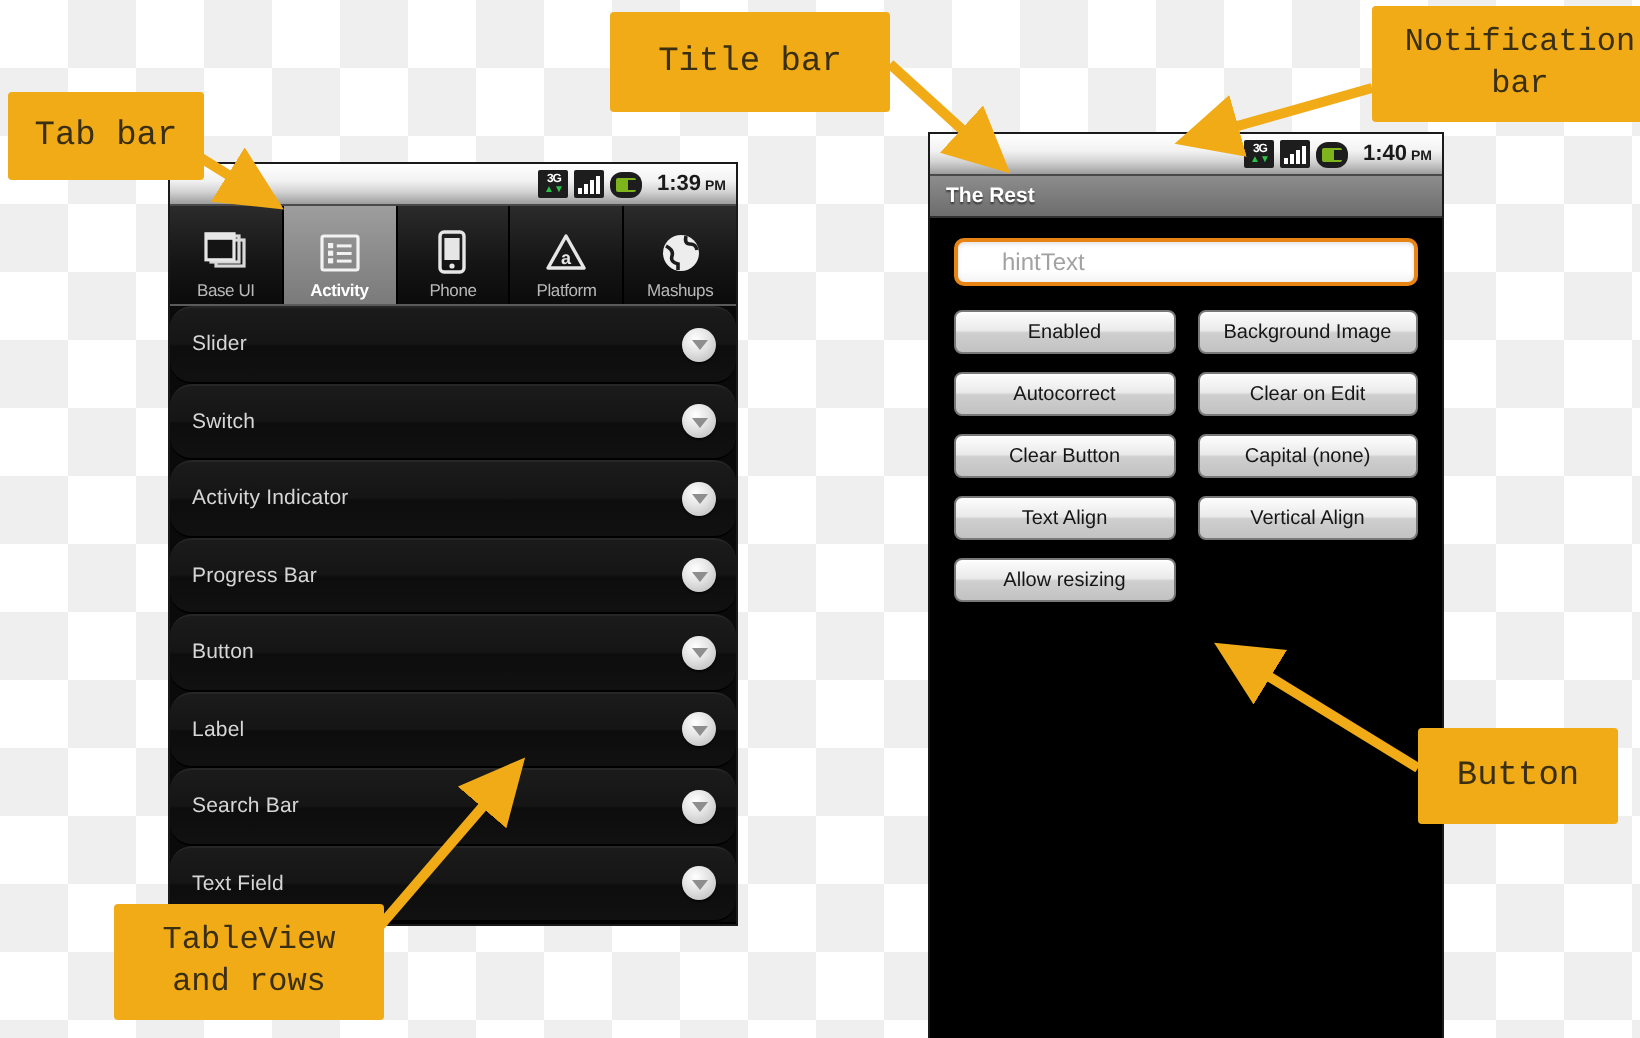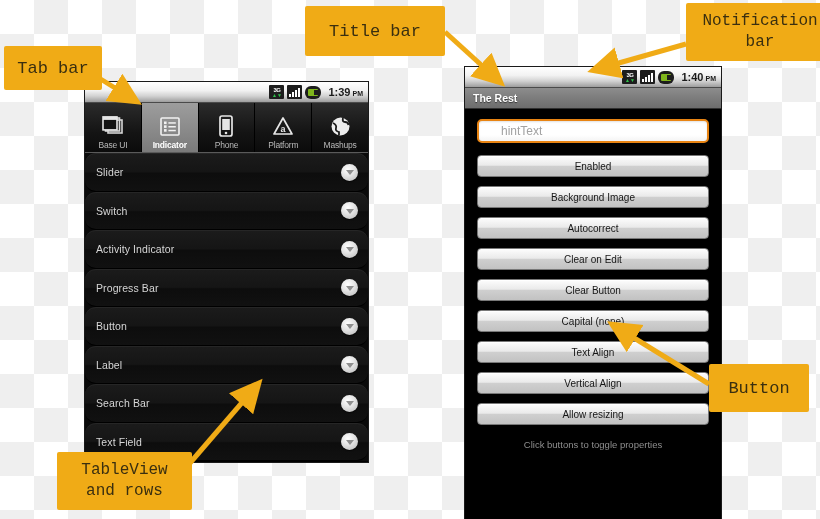--- a/index.html
+++ b/index.html
@@ -222,21 +222,21 @@
     margin-bottom: 12px;
     box-shadow: inset 0 1px 2px rgba(0,0,0,0.12);
   }
   .textfield .hint {
     font-size: 12px;
     color: #a2a2a2;
   }
 
   .btn-grid {
     display: grid;
-    grid-template-columns: 1fr;
+    grid-template-columns: 1fr 1fr;
     gap: 9px 11px;
   }
   .abtn {
     height: 22px;
     border-radius: 4px;
     border: 1px solid #787878;
     background: linear-gradient(to bottom, #fdfdfd 0%, #eaeaea 46%, #cfcfcf 52%, #c2c2c2 100%);
     display: flex;
     align-items: center;
     justify-content: center;
@@ -325,21 +325,21 @@
           <svg width="20" height="19" viewBox="0 0 20 19">
             <rect x="1" y="1" width="18" height="17" rx="1" fill="none" stroke="#f2f2f2" stroke-width="1.6"></rect>
             <rect x="4" y="4.5" width="2.6" height="2.6" fill="#f2f2f2"></rect>
             <rect x="4" y="8.3" width="2.6" height="2.6" fill="#f2f2f2"></rect>
             <rect x="4" y="12.1" width="2.6" height="2.6" fill="#f2f2f2"></rect>
             <rect x="8.4" y="5.2" width="7.4" height="1.5" fill="#f2f2f2"></rect>
             <rect x="8.4" y="9.0" width="7.4" height="1.5" fill="#f2f2f2"></rect>
             <rect x="8.4" y="12.8" width="7.4" height="1.5" fill="#f2f2f2"></rect>
           </svg>
         </div>
-        <span class="tab-label">Indicator</span>
+        <span class="tab-label">Activity</span>
       </div>
 
       <div class="tab">
         <div class="tab-icon">
           <svg width="14" height="22" viewBox="0 0 14 22">
             <rect x="1" y="1" width="12" height="20" rx="2" fill="none" stroke="#e6e6e6" stroke-width="1.7"></rect>
             <rect x="3.2" y="4" width="7.6" height="11" fill="#e6e6e6"></rect>
             <circle cx="7" cy="18" r="1.3" fill="#e6e6e6"></circle>
           </svg>
         </div>
@@ -445,21 +445,20 @@
         <div class="abtn">Background Image</div>
         <div class="abtn">Autocorrect</div>
         <div class="abtn">Clear on Edit</div>
         <div class="abtn">Clear Button</div>
         <div class="abtn">Capital (none)</div>
         <div class="abtn">Text Align</div>
         <div class="abtn">Vertical Align</div>
         <div class="abtn">Allow resizing</div>
       </div>
 
-      <div class="hint-note">Click buttons to toggle properties</div>
 
     </div>
   </div>
 
   <svg class="leader" width="820" height="519" viewBox="0 0 820 519" style="left:0; top:0;">
     <defs>
       <marker id="arw" markerWidth="7" markerHeight="7" refX="5.2" refY="3.2" orient="auto">
         <path d="M0,0 L6.6,3.2 L0,6.4 Z" fill="#f0ab16"></path>
       </marker>
     </defs>

